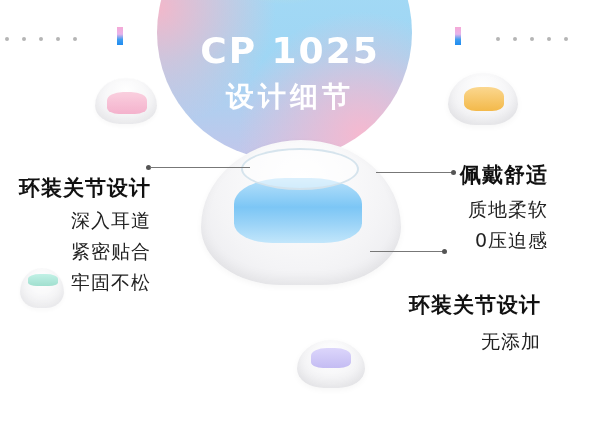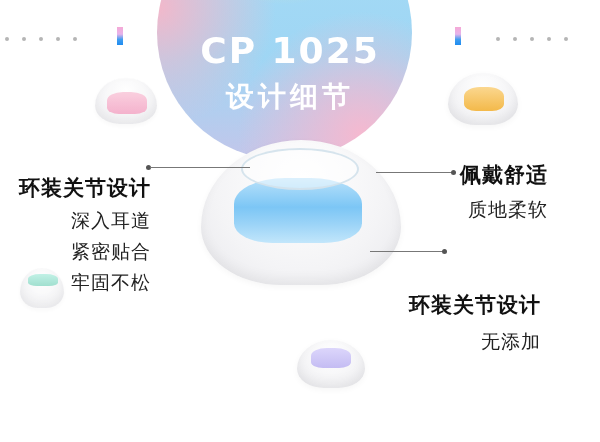--- a/index.html
+++ b/index.html
@@ -123,18 +123,19 @@
   <div class="lines">
     <div class="line">深入耳道</div>
     <div class="line">紧密贴合</div>
     <div class="line">牢固不松</div>
   </div>
 </div>
 
 <div class="feature feature-right-top">
   <div class="heading">佩戴舒适</div>
   <div class="line">质地柔软</div>
+  <div class="line">0压迫感</div>
 </div>
 
 <div class="feature feature-right-bottom">
   <div class="heading">环装关节设计</div>
   <div class="line">无添加</div>
 </div>
 
 </body></html>

